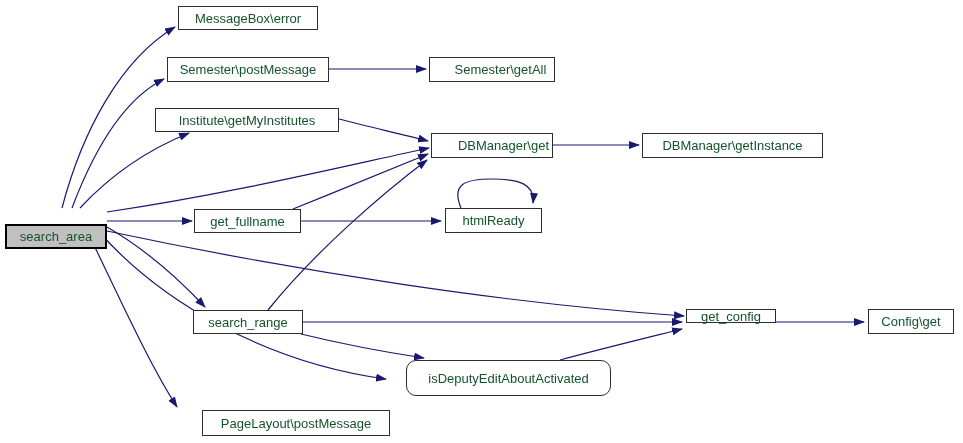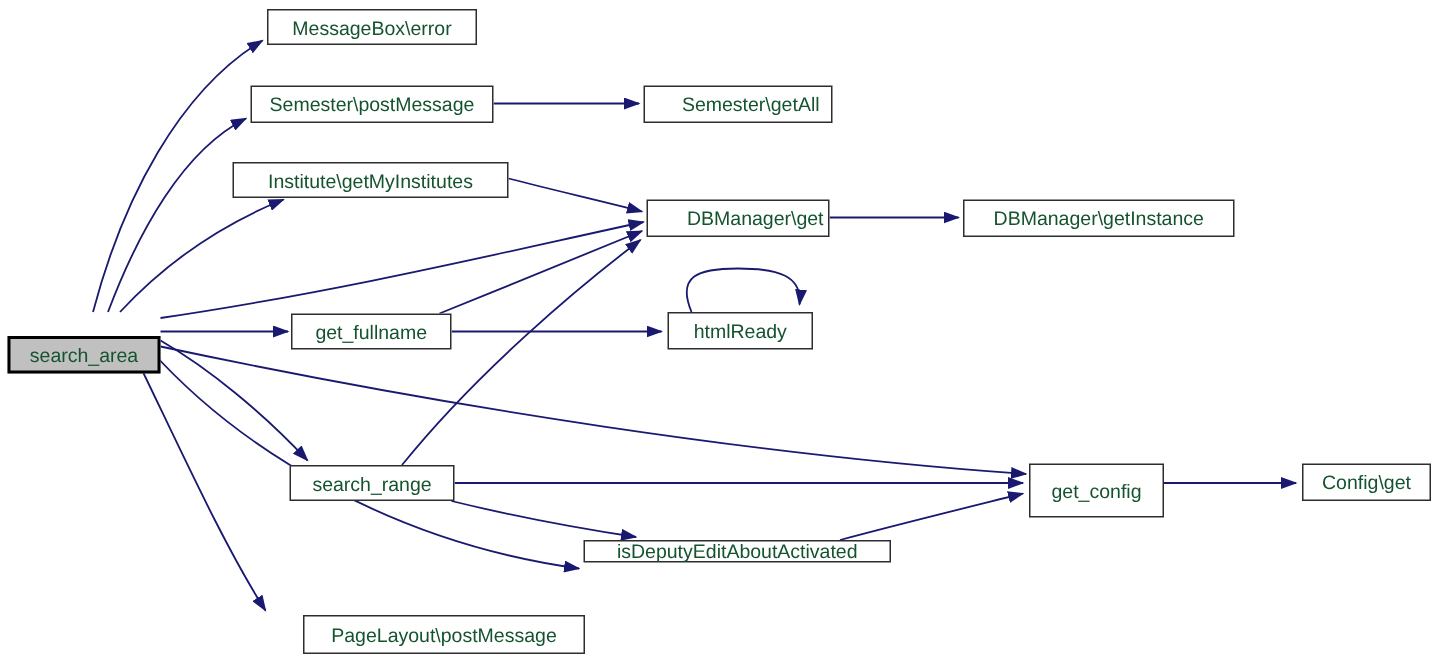--- a/index.html
+++ b/index.html
@@ -55,18 +55,18 @@
       <div class="node highlight" style="left: 5px; top: 208px; width: 102px; height: 25px; margin-top: 16px;">search_area</div>
       <div class="node" style="left: 178px; top: 6px; width: 140px; height: 24px;">MessageBox\error</div>
       <div class="node" style="left: 167px; top: 57px; width: 162px; height: 25px;">Semester\postMessage</div>
       <div class="node" style="left: 429px; top: 57px; width: 126px; height: 25px; padding-left: 17px;">Semester\getAll</div>
       <div class="node" style="left: 155px; top: 108px; width: 184px; height: 24px;">Institute\getMyInstitutes</div>
       <div class="node" style="left: 431px; top: 133px; width: 122px; height: 25px; padding-left: 23px;">DBManager\get</div>
       <div class="node" style="left: 642px; top: 133px; width: 181px; height: 25px;">DBManager\getInstance</div>
       <div class="node" style="left: 194px; top: 209px; width: 107px; height: 24px;">get_fullname</div>
       <div class="node" style="left: 445px; top: 208px; width: 97px; height: 25px;">htmlReady</div>
       <div class="node" style="left: 193px; top: 310px; width: 110px; height: 24px; text-align: center;">search_range</div>
-      <div class="node" style="left: 686px; top: 309px; width: 90px; height: 36px;">get_config</div>
+      <div class="node" style="left: 686px; top: 309px; width: 90px; height: 14px;">get_config</div>
       <div class="node" style="left: 868px; top: 309px; width: 86px; height: 25px;">Config\get</div>
-      <div class="node" style="left: 389px; top: 360px; width: 205px; height: 15px;">isDeputyEditAboutActivated</div>
+      <div class="node" style="left: 406px; top: 360px; width: 205px; height: 36px; border-radius: 10px;">isDeputyEditAboutActivated</div>
       <div class="node" style="left: 154px; top: 410px; width: 188px; height: 26px; margin-left: 48px;">PageLayout\postMessage</div>
     </div>
 </div>
 
 </body></html>

